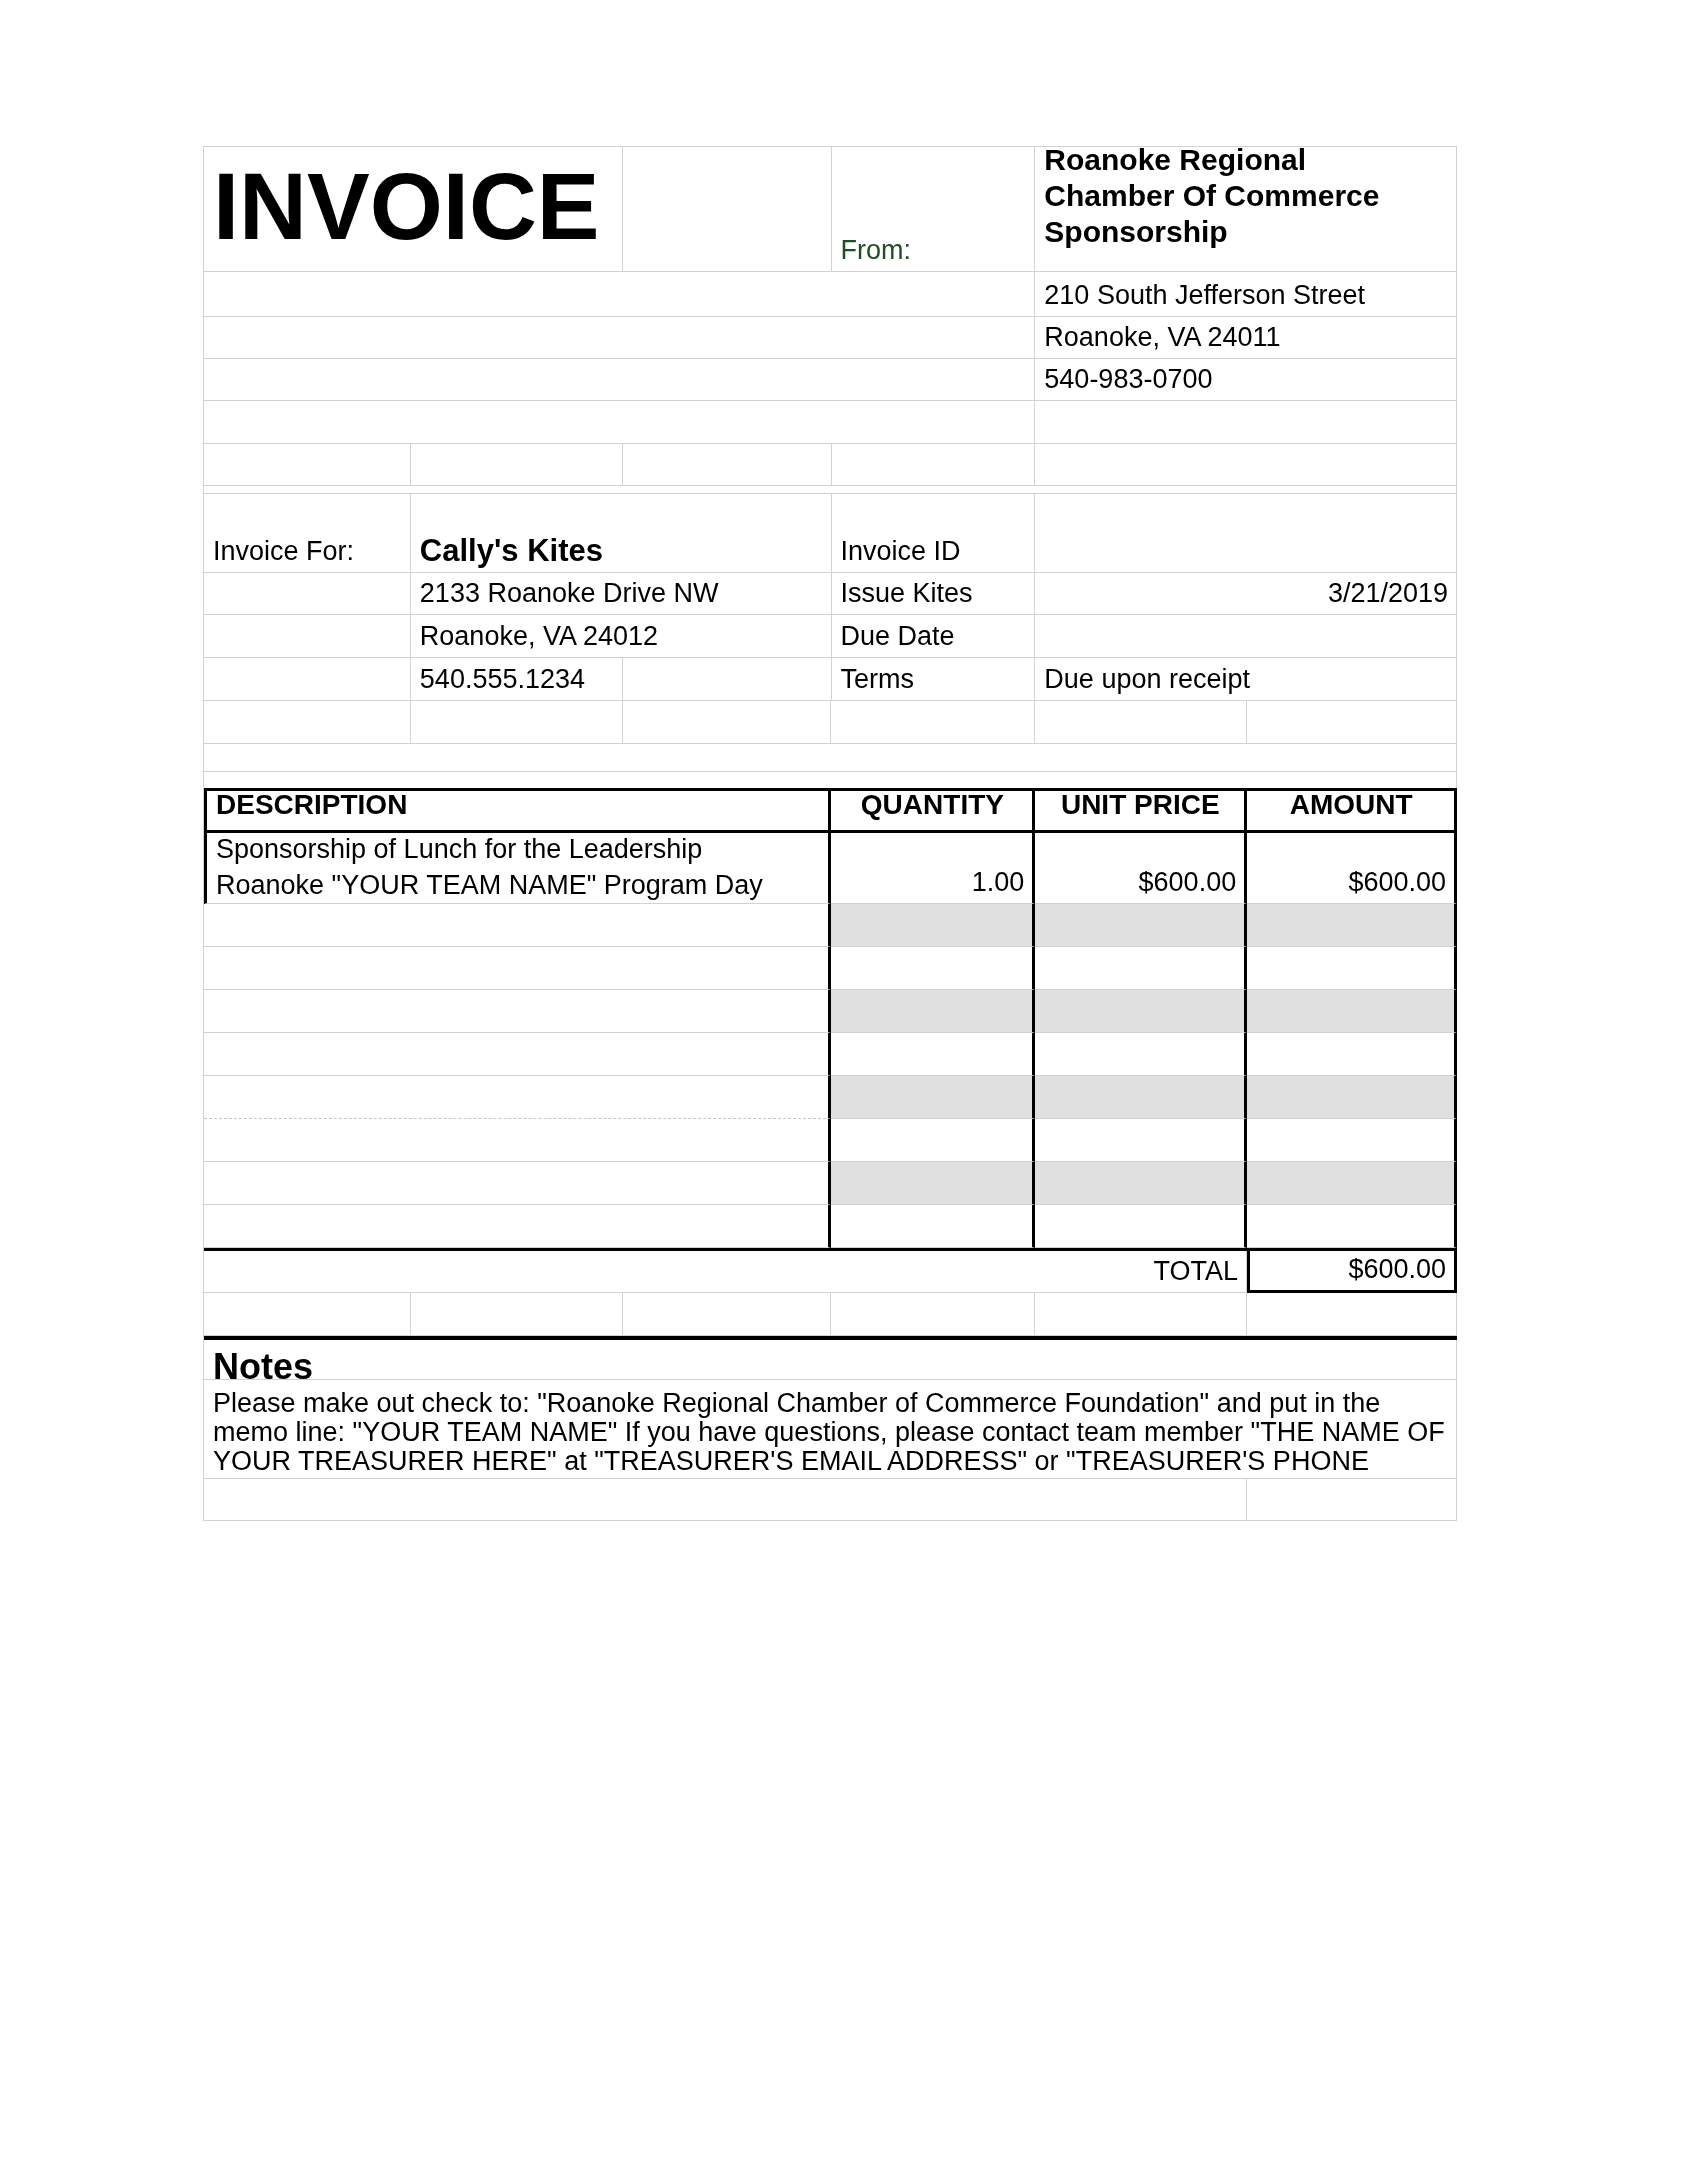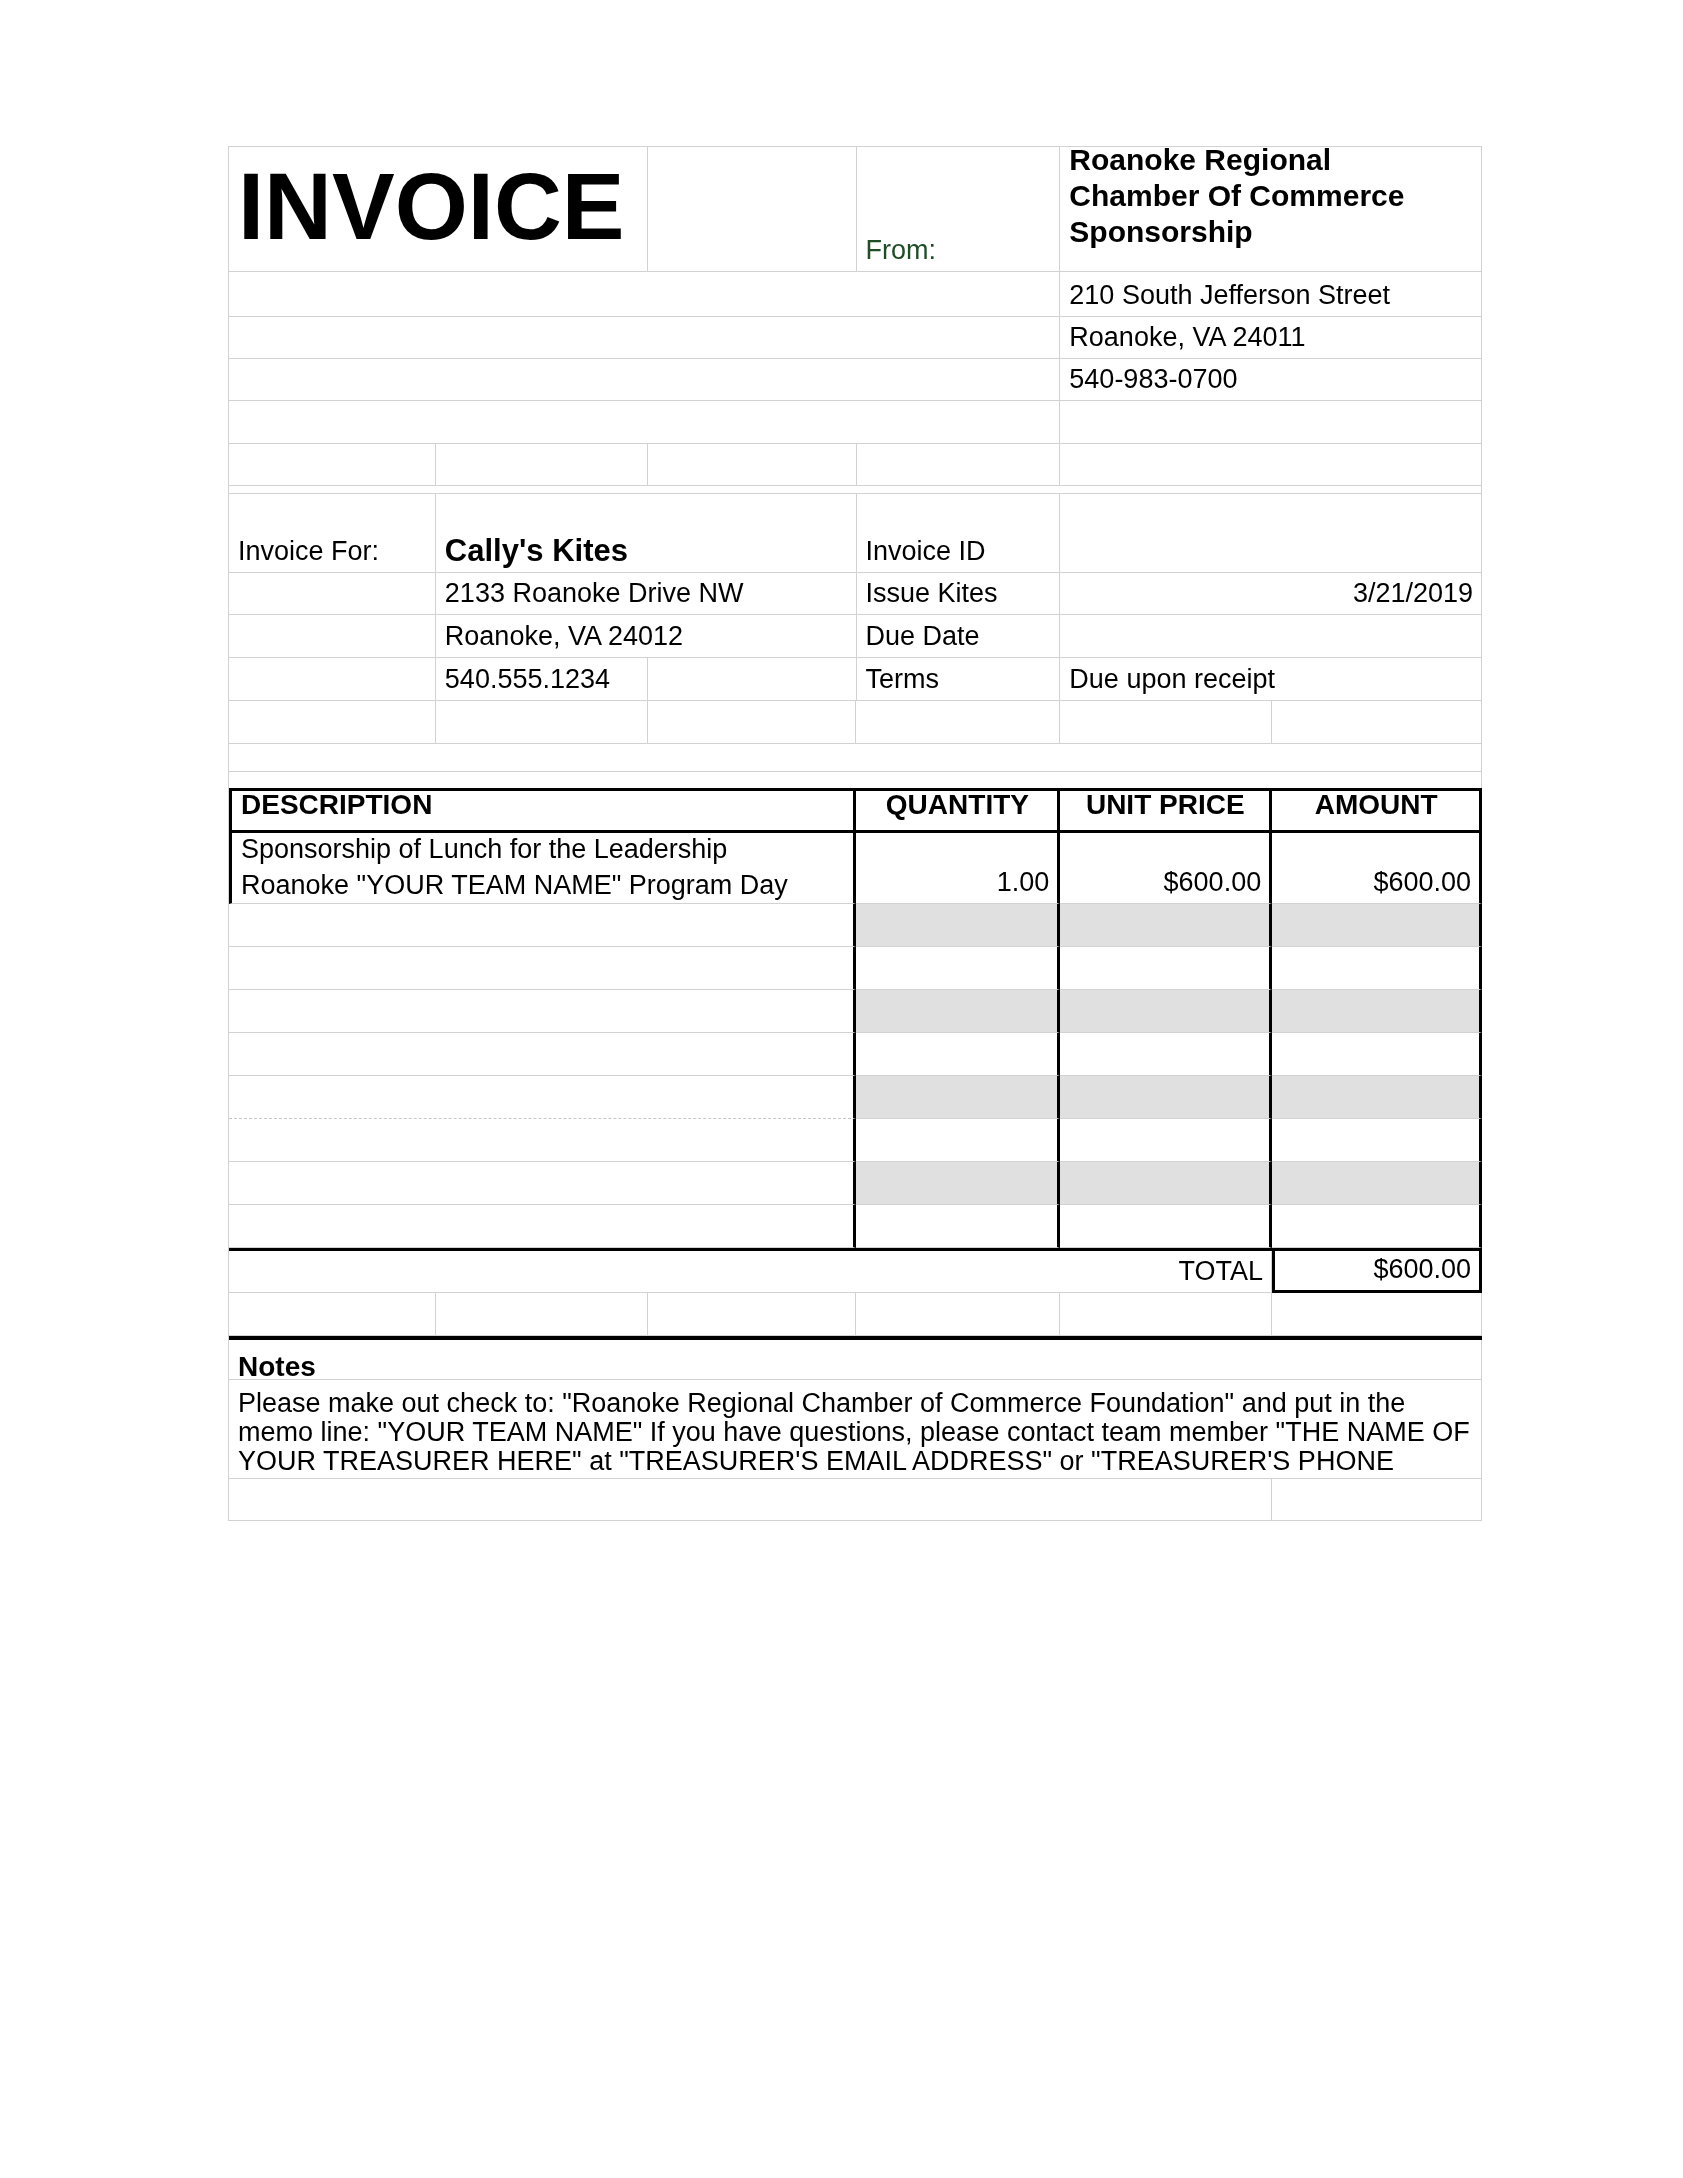--- a/index.html
+++ b/index.html
@@ -10,21 +10,21 @@
   }
   html,body{margin:0;padding:0;background:#ffffff;}
   .page{
     position:relative;
     width:1683px;height:2178px;
     background:#ffffff;
     font-family:"Liberation Sans", sans-serif;
     color:#000;
   }
   .sheet{
-    position:absolute;left:228px;top:146px;width:1253px;
+    position:absolute;left:203px;top:146px;width:1253px;
     border-left:1px solid var(--grid);
     border-top:1px solid var(--grid);
     box-sizing:content-box;
   }
   .row{display:flex;width:1253px;box-sizing:border-box;}
   .c{
     box-sizing:border-box;
     border-right:1px solid var(--grid);
     border-bottom:1px solid var(--grid);
     display:flex;align-items:flex-end;
@@ -66,21 +66,21 @@
   
   .trow{border-top:3px solid var(--black);}
   .total-box{
     border-left:3px solid var(--black);
     border-right:3px solid var(--black);
     border-bottom:3px solid var(--black);
     background:#fff;
   }
   
   .notes-top{border-top:4px solid var(--black);}
-  .notes-label{font-weight:bold;font-size:28px;align-items:center;padding-top:20px;}
+  .notes-label{font-weight:bold;font-size:36px;align-items:center;padding-top:20px;}
   .notes-body{
     line-height:29px;align-items:flex-start;
     padding-top:9px;white-space:normal;
   }
 </style>
 </head>
 <body>
 
 <div class="page">
   <div class="sheet">

